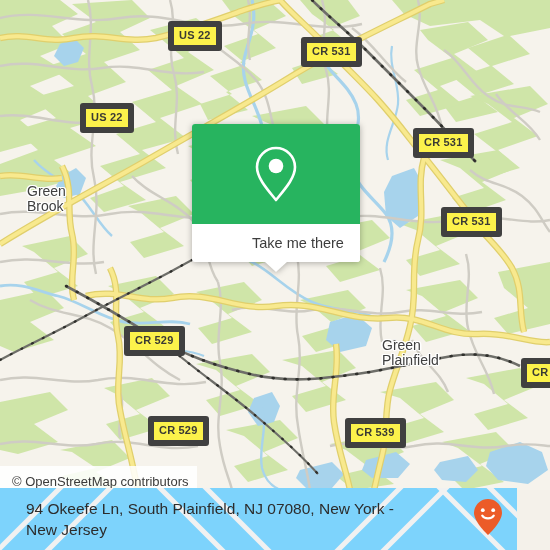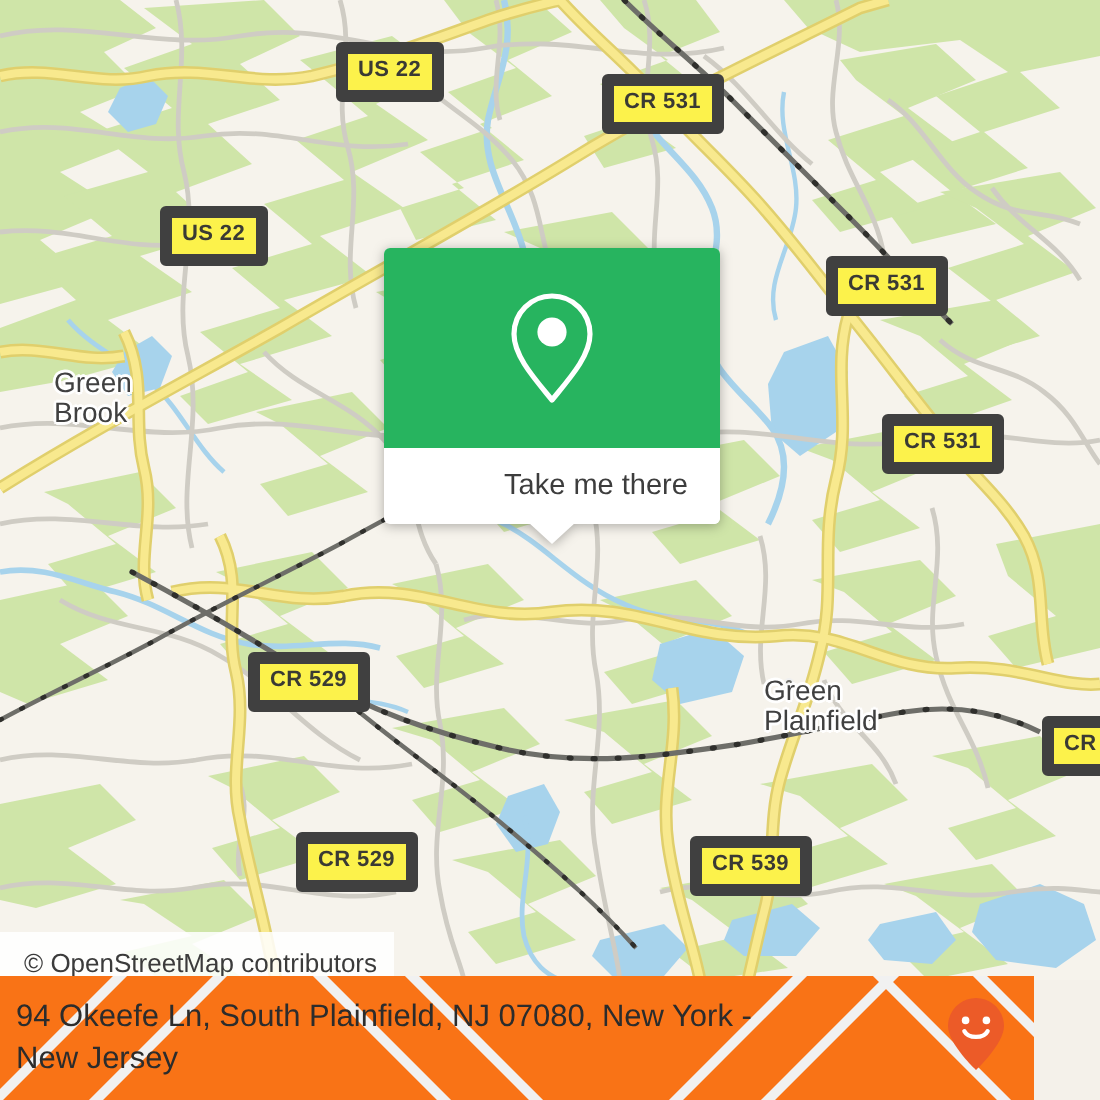--- a/index.html
+++ b/index.html
@@ -129,25 +129,25 @@
     white-space: nowrap;
   }
 
   
   #footer {
     position: absolute;
     left: 0;
     top: 488px;
     width: 517px;
     height: 62px;
-    background: #f97316;
+    background: #7dd3fc;
     display: flex;
     align-items: center;
     box-sizing: border-box;
-    padding: 0 8px 0 8px;
+    padding: 0 8px 0 26px;
     overflow: hidden;
   }
   #footer-watermark {
     position: absolute;
     left: 0; top: 0;
     width: 550px; height: 62px;
     overflow: hidden;
     pointer-events: none;
   }
   #footer-address {

